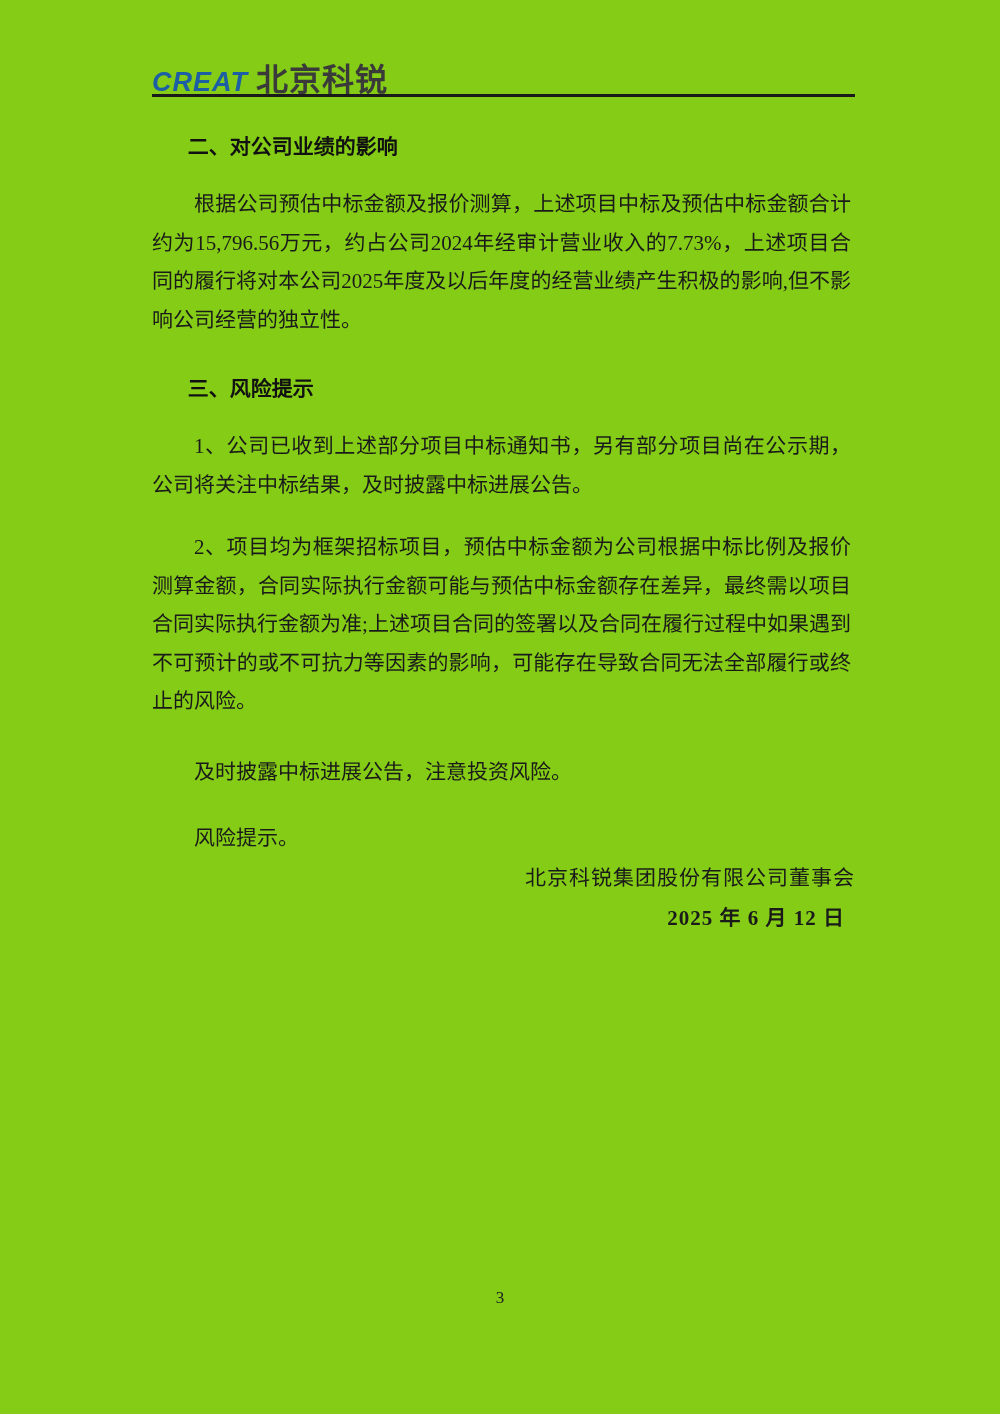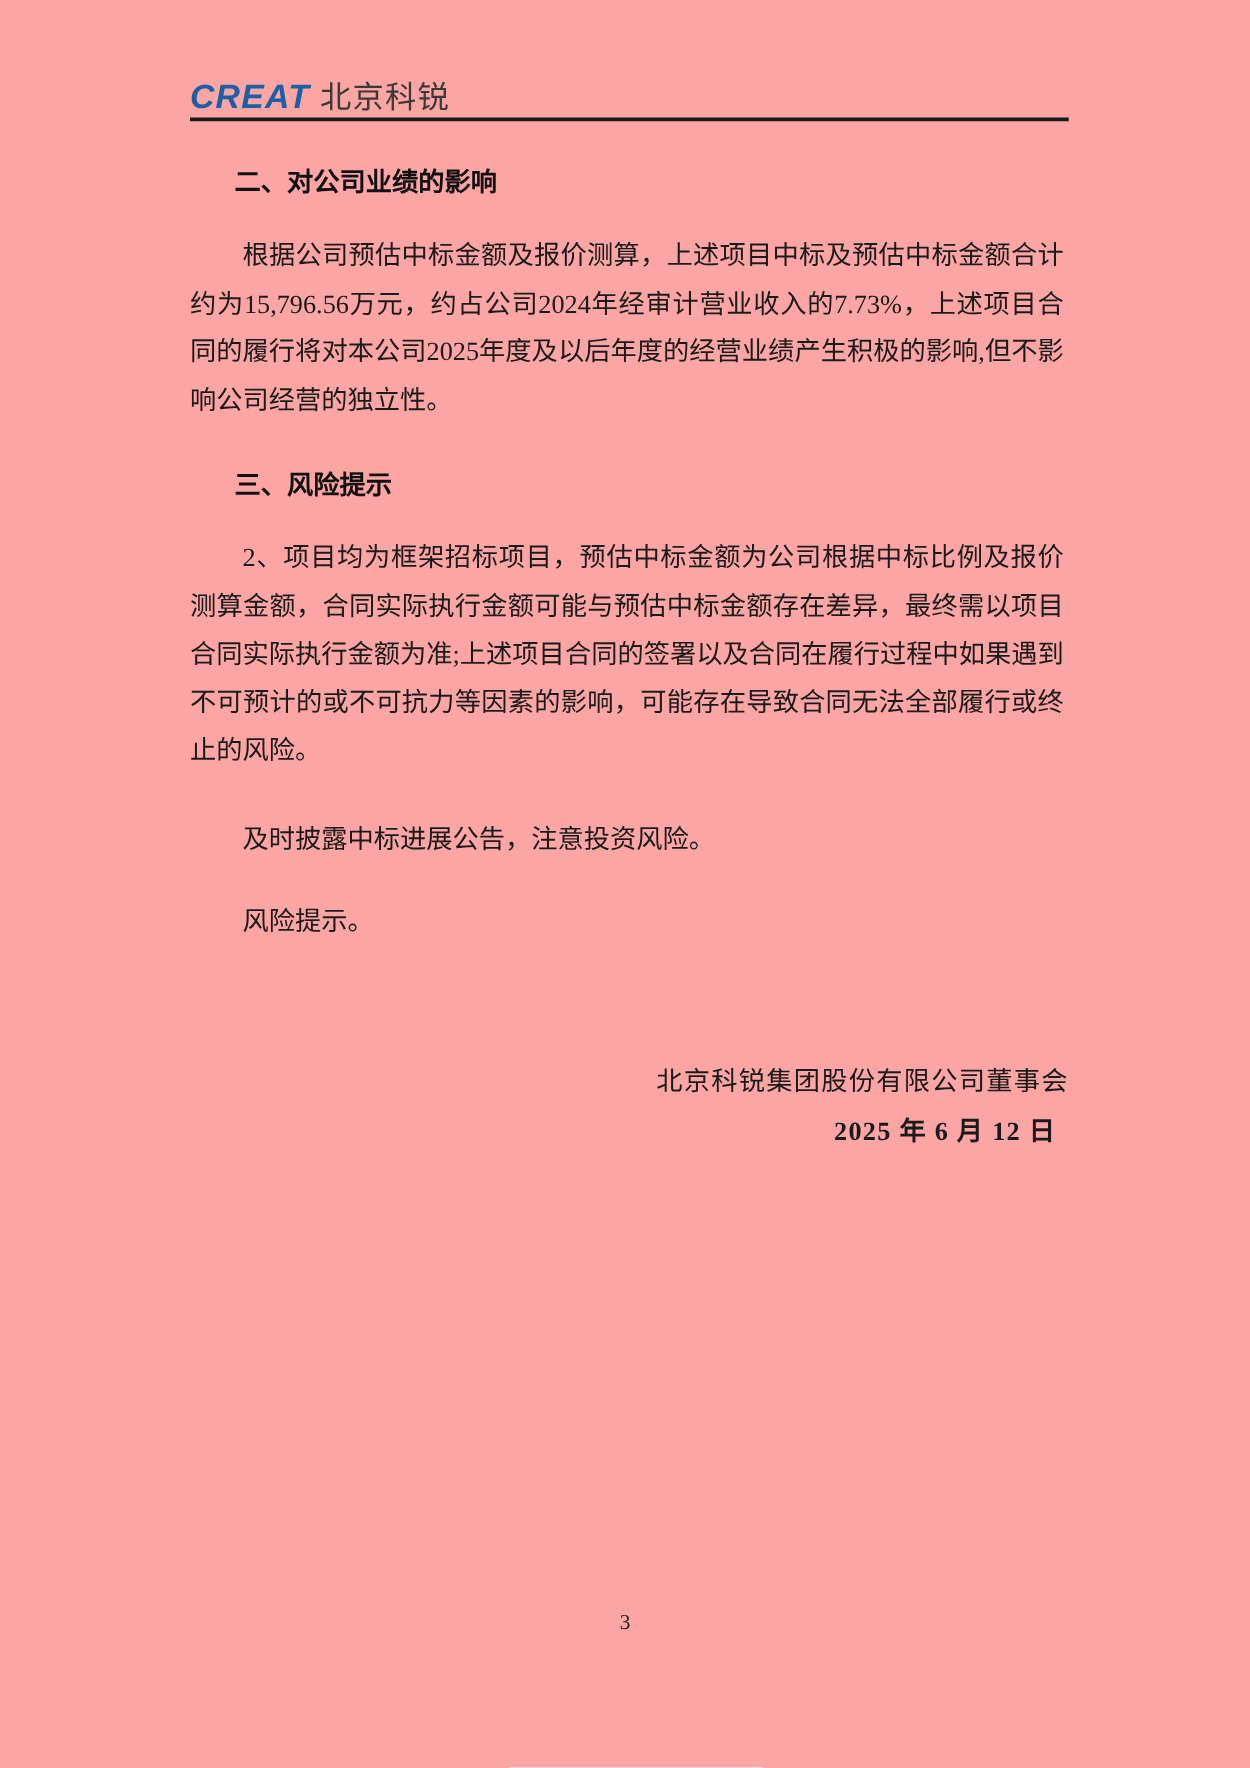--- a/index.html
+++ b/index.html
@@ -4,21 +4,21 @@
 <style>
   html, body {
     margin: 0;
     padding: 0;
     background: #ffffff;
   }
   .page {
     position: relative;
     width: 1000px;
     height: 1414px;
-    background: #fca5a5;
+    background: #84cc16;
     font-family: "Liberation Serif", serif;
     color: #1a1a1a;
     overflow: hidden;
   }
   .content {
     position: absolute;
     left: 152px;
     top: 0;
     width: 703px;
   }
@@ -35,22 +35,22 @@
     font-family: "Liberation Sans", sans-serif;
     font-weight: bold;
     font-style: italic;
     font-size: 27px;
     letter-spacing: 1px;
     color: #1c5fa5;
     line-height: 1;
   }
   .logo-cn {
     font-family: "Liberation Sans", sans-serif;
-    font-weight: normal;
-    font-size: 25px;
+    font-weight: bold;
+    font-size: 32px;
     color: #3a3a3a;
     margin-left: 8px;
     line-height: 1;
     letter-spacing: 1px;
   }
   .header-rule {
     margin-top: 2px;
     height: 3px;
     background: #1a1a1a;
     width: 100%;
@@ -69,21 +69,20 @@
     font-size: 21px;
     line-height: 38.5px;
     text-align: justify;
     text-indent: 2em;
     margin: 24px 4px 0 0;
   }
   .para.notice { margin-top: 32px; }
   .para.closing { margin-top: 28px; }
   
   .signature {
-    margin-top: 88px;
     text-align: right;
     font-size: 21px;
     line-height: 40px;
   }
   .signature .company { letter-spacing: 1px; }
   .signature .date {
     padding-right: 10px;
     letter-spacing: 1px;
     font-weight: bold;
   }
@@ -111,20 +110,21 @@
       </div>
       <div class="header-rule"></div>
     </div>
 
     <div class="section-heading">二、对公司业绩的影响</div>
 
     <p class="para">根据公司预估中标金额及报价测算，上述项目中标及预估中标金额合计约为15,796.56万元，约占公司2024年经审计营业收入的7.73%，上述项目合同的履行将对本公司2025年度及以后年度的经营业绩产生积极的影响,但不影响公司经营的独立性。</p>
 
     <div class="section-heading">三、风险提示</div>
 
+    <p class="para">1、公司已收到上述部分项目中标通知书，另有部分项目尚在公示期，公司将关注中标结果，及时披露中标进展公告。</p>
 
     <p class="para">2、项目均为框架招标项目，预估中标金额为公司根据中标比例及报价测算金额，合同实际执行金额可能与预估中标金额存在差异，最终需以项目合同实际执行金额为准;上述项目合同的签署以及合同在履行过程中如果遇到不可预计的或不可抗力等因素的影响，可能存在导致合同无法全部履行或终止的风险。</p>
 
     <p class="para notice">及时披露中标进展公告，注意投资风险。</p>
 
     <p class="para closing">风险提示。</p>
 
     <div class="signature">
       <div class="company">北京科锐集团股份有限公司董事会</div>
       <div class="date">2025 年 6 月 12 日</div>

